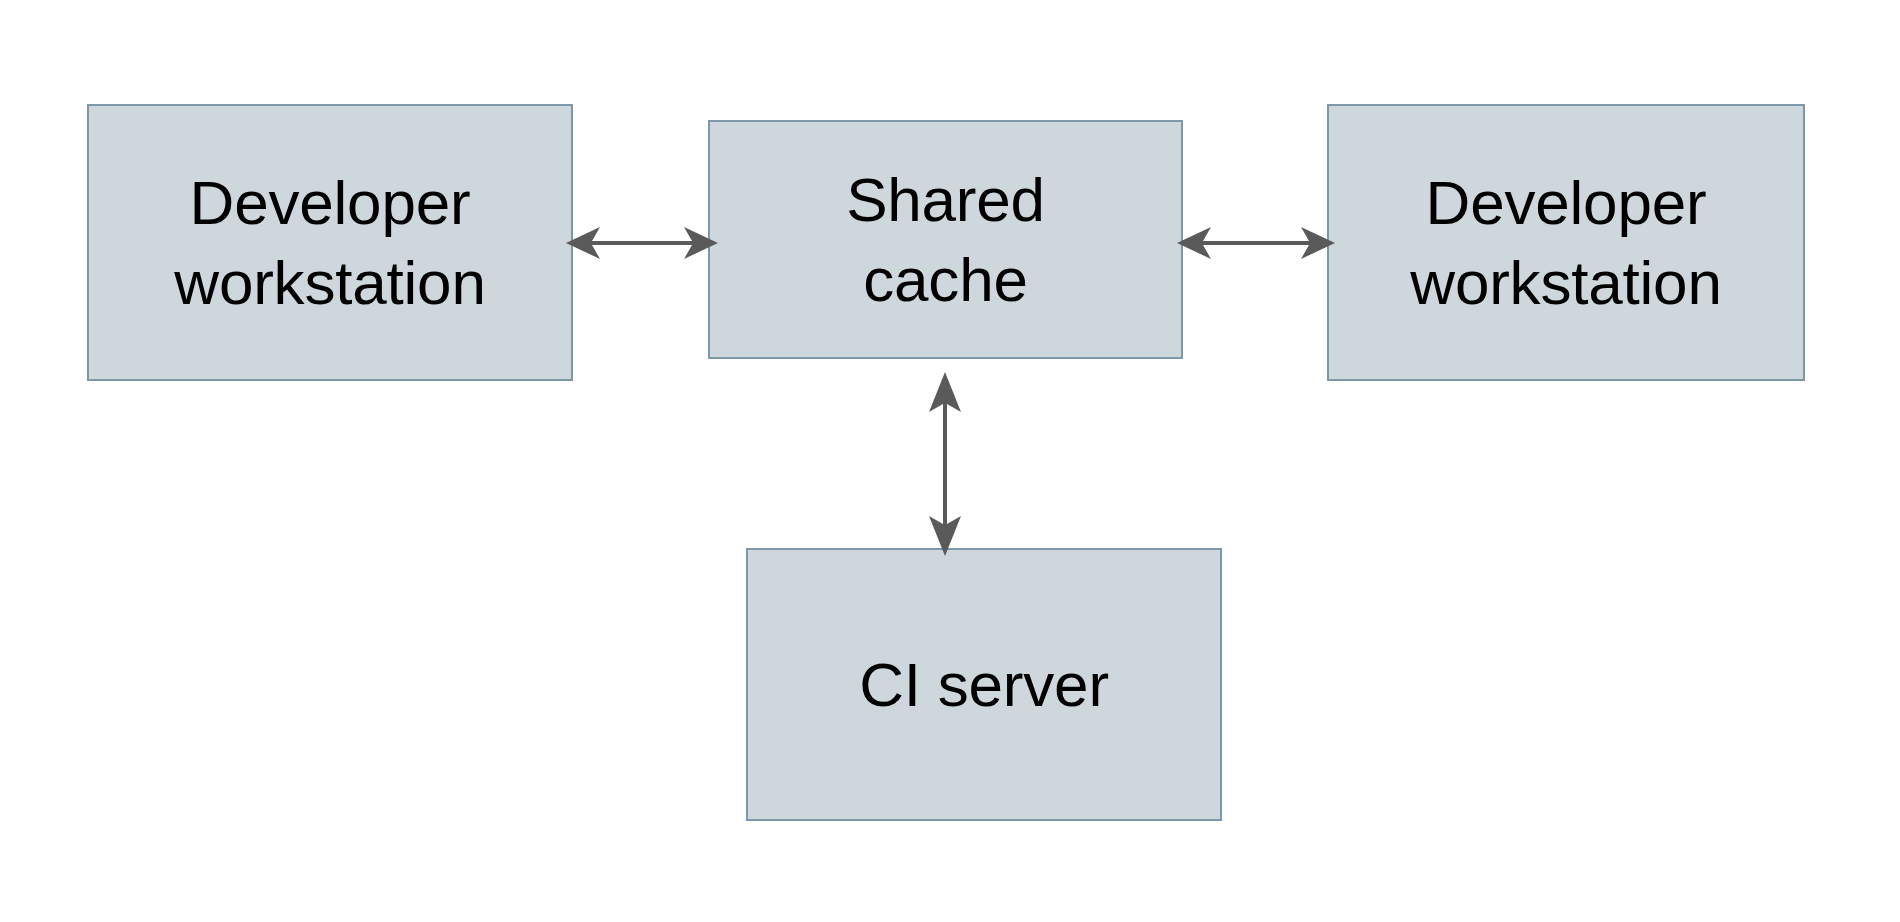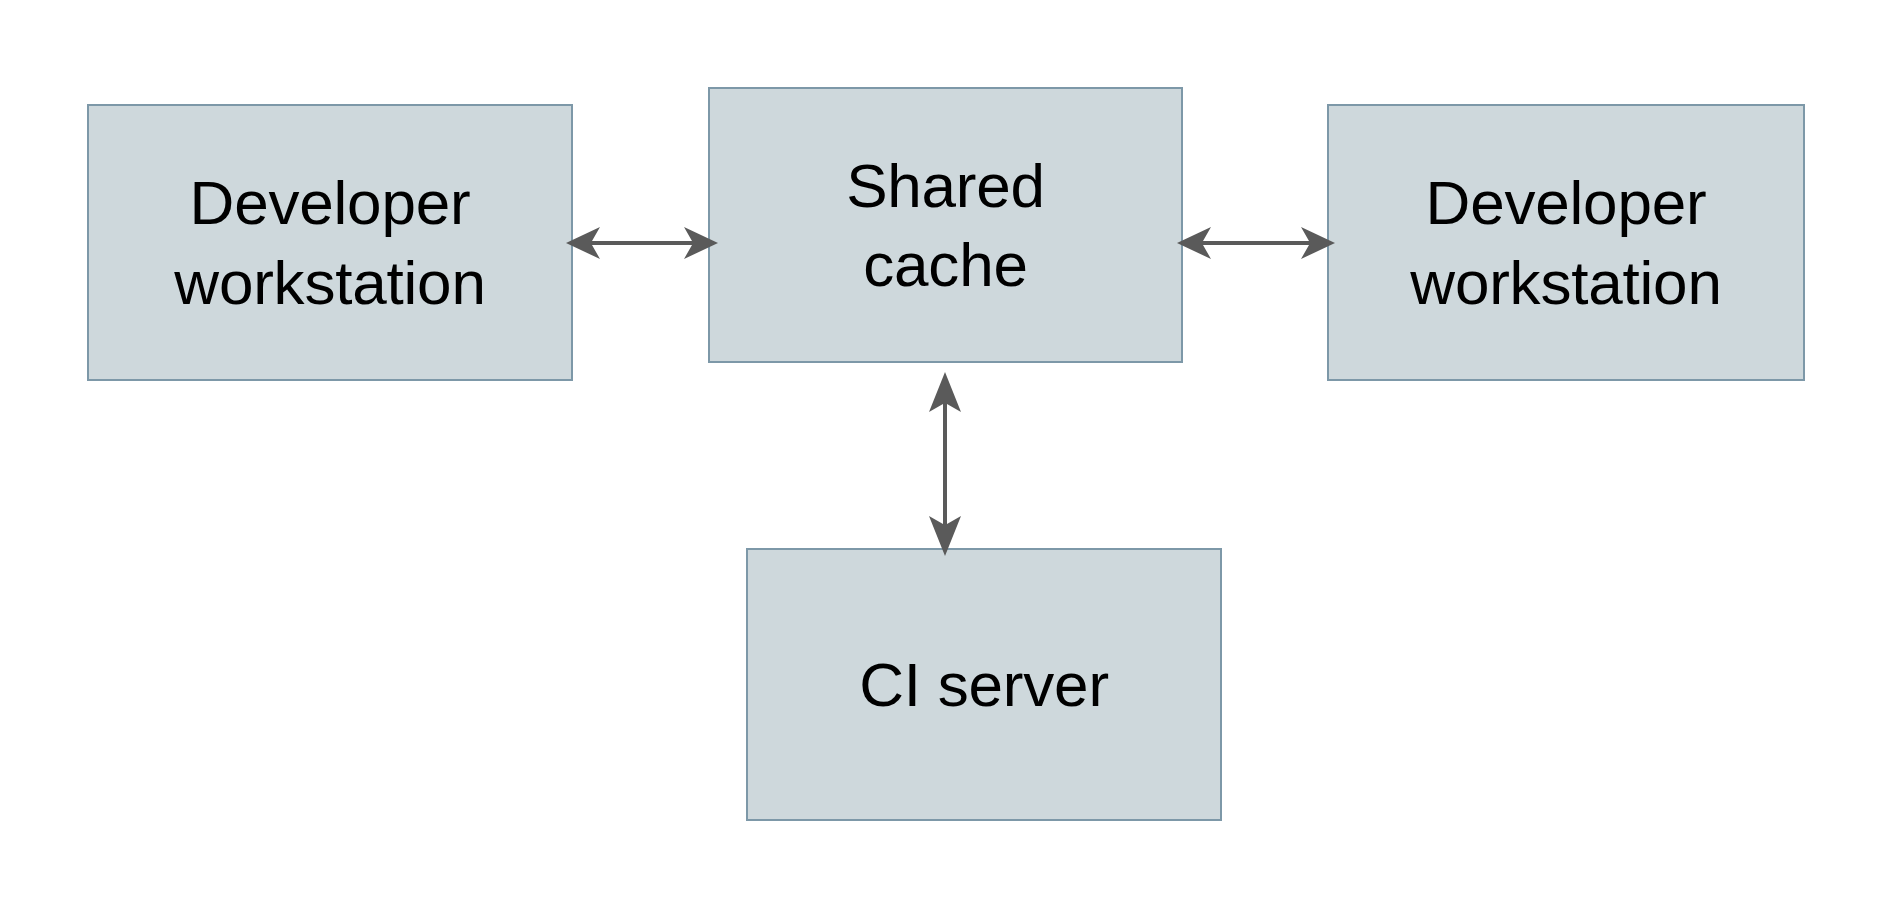--- a/index.html
+++ b/index.html
@@ -39,21 +39,21 @@
   .connector {
     position: absolute;
   }
   .connector svg {
     display: block;
     overflow: visible;
   }
 
   
   #node-dev-left     { left: 87px;   top: 104px; width: 486px; height: 277px; }
-  #node-shared-cache { left: 708px;  top: 87px; width: 475px; height: 276px; }
+  #node-shared-cache { left: 708px;  top: 120px; width: 475px; height: 239px; }
   #node-dev-right    { left: 1327px; top: 104px; width: 478px; height: 277px; }
   #node-ci-server    { left: 746px;  top: 548px; width: 476px; height: 273px; }
 
   
   #edge-devleft-cache  { left: 566px;  top: 222px; width: 152px; height: 42px; }
   #edge-cache-devright { left: 1177px; top: 222px; width: 158px; height: 42px; }
   #edge-cache-ci       { left: 924px;  top: 372px; width: 42px;  height: 184px; }
 </style>
 </head>
 <body>

